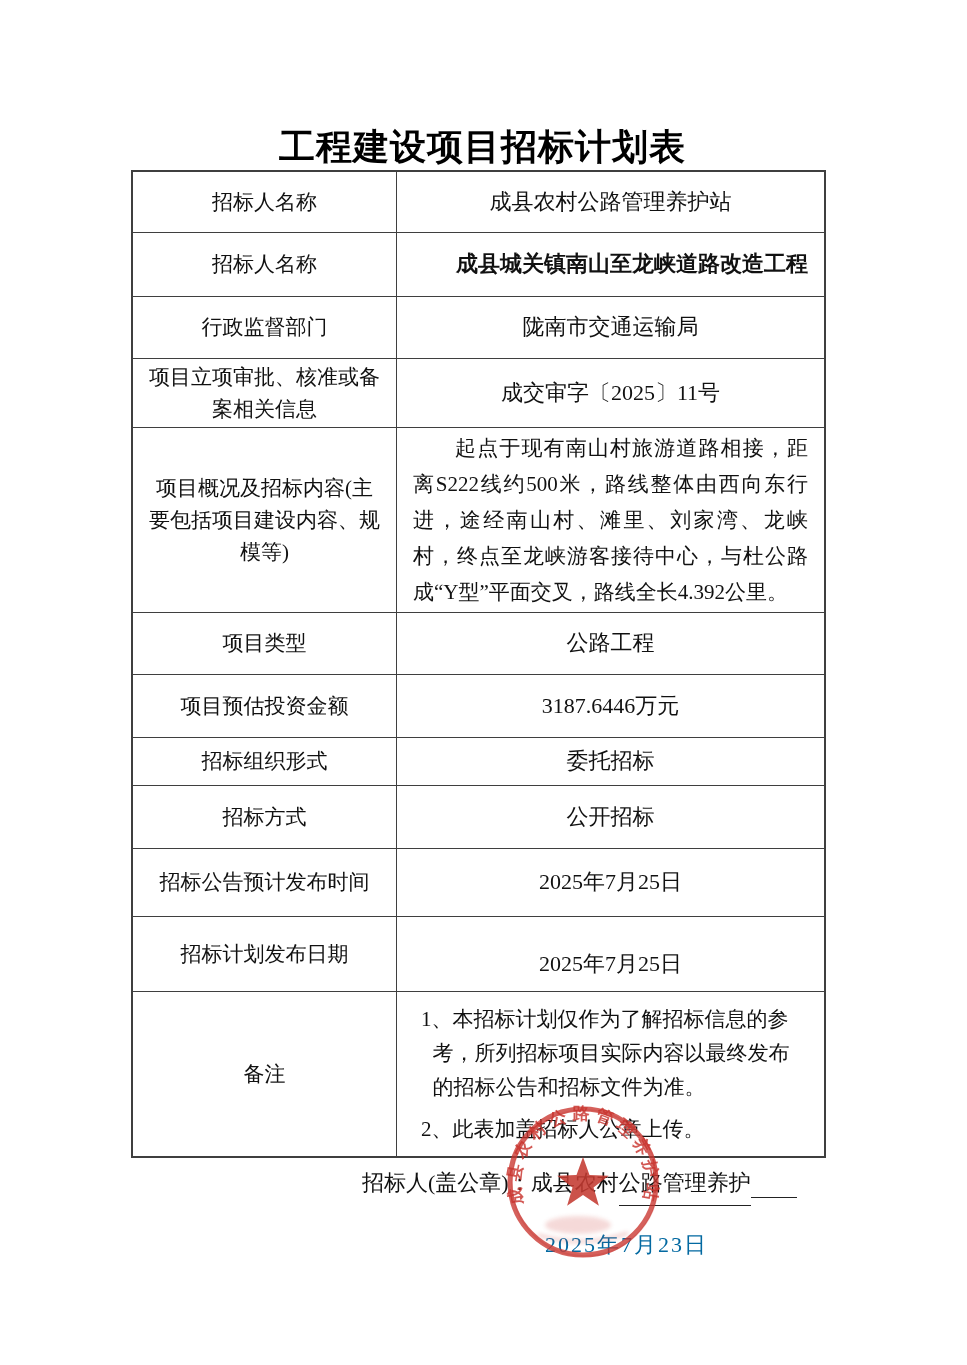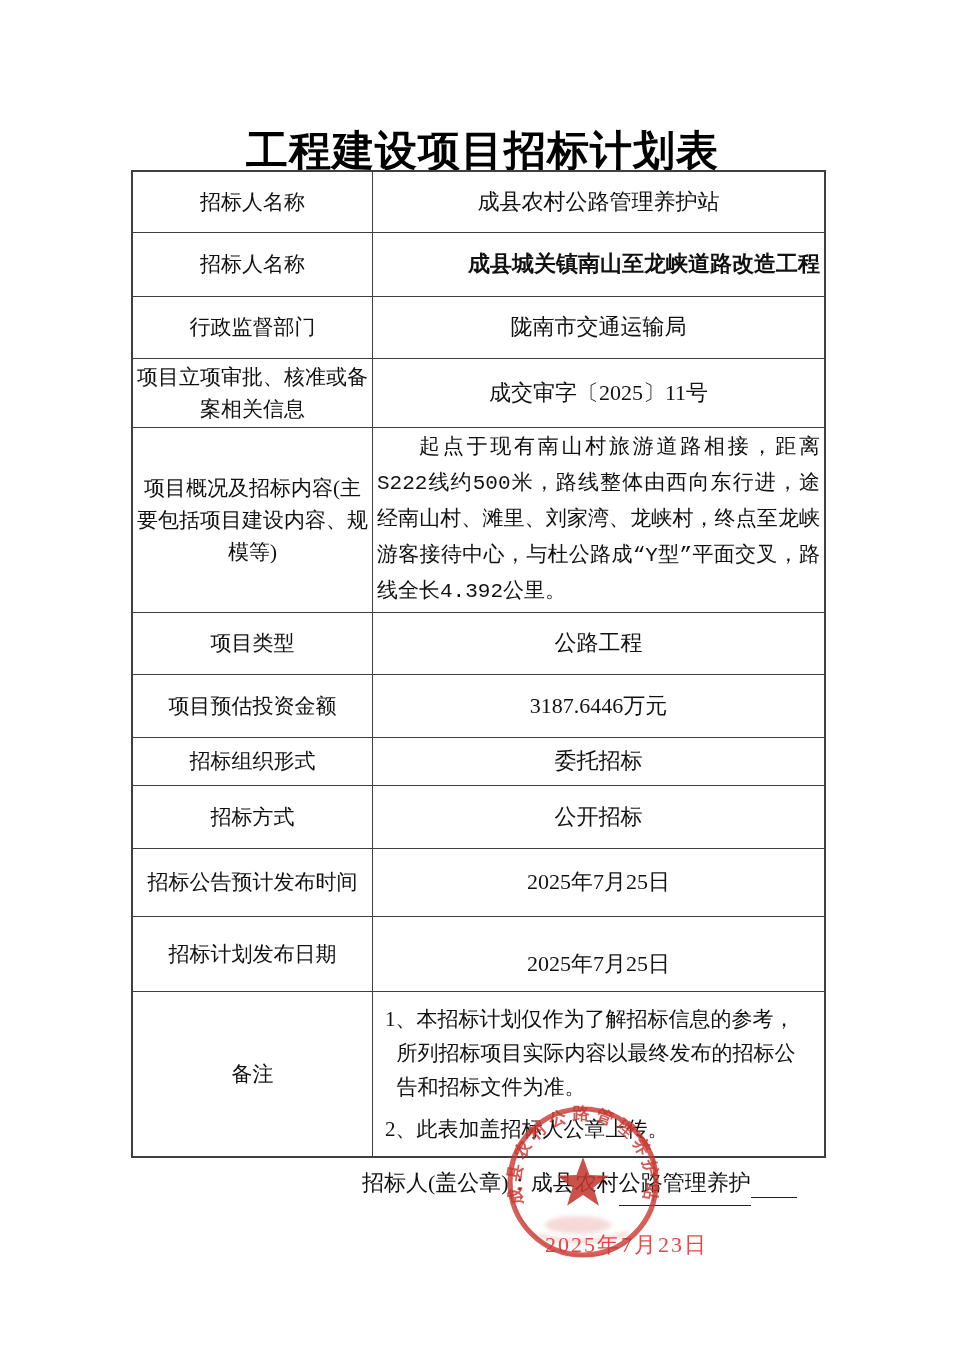--- a/index.html
+++ b/index.html
@@ -7,34 +7,34 @@
     position:relative;
     width:967px;height:1365px;
     background:#ffffff;
     font-family:"Liberation Serif","DejaVu Serif",serif;
     color:#111;
     overflow:hidden;
   }
   .doc-title{
     position:absolute;top:123px;left:0;width:965px;
     text-align:center;
-    font-size:42px;font-weight:bold;color:#000;
+    font-size:36px;font-weight:bold;color:#000;
     letter-spacing:1px;
   }
   table.plan{
     position:absolute;left:131px;top:170px;
     width:695px;
     border-collapse:collapse;
     table-layout:fixed;
   }
   table.plan{border:2.5px solid #3f3f3f;}
   table.plan td{
     border:1.6px solid #3f3f3f;
     vertical-align:middle;
-    padding:2px 4px;
+    padding:2px 16px;
   }
   td.lbl{
     width:231px;
     text-align:center;
     font-size:21px;
     line-height:32px;
   }
   td.val{
     text-align:center;
     font-size:22px;
@@ -43,21 +43,21 @@
   td.val-left{text-align:right;padding-left:22px;font-weight:bold;}
   td.val-low{vertical-align:middle;}
   td.val-low .low-inner{margin-top:20px;}
   td.val-para{
     text-align:justify;
     font-size:21px;
     line-height:36px;
     padding:4px 8px 4px 7px;
     vertical-align:middle;
   }
-  td.val-para p{margin:0;text-indent:2em;font-family:Liberation Mono, monospace;}
+  td.val-para p{margin:0;text-indent:2em;}
   td.val-notes{
     text-align:left;
     font-size:21px;
     line-height:34px;
     padding:8px 6px 8px 7px;
     vertical-align:middle;
   }
   td.val-notes p{margin:8px;padding-left:0.55em;text-indent:-0.55em;}
   
   tr.r0{height:61px;} tr.r1{height:64px;} tr.r2{height:62px;margin-left:16px;}
@@ -73,21 +73,21 @@
     border-bottom:1.6px solid #222;
     padding-bottom:10px;
   }
   .sig-tail{
     display:inline-block;width:46px;
     border-bottom:1.6px solid #222;
     height:22px;vertical-align:bottom;
   }
   .sig-date{
     position:absolute;left:545px;top:1230px;
-    font-size:22px;letter-spacing:2px;color:#ef4444;white-space:nowrap;
+    font-size:22px;letter-spacing:2px;color:#0369a1;white-space:nowrap;
   }
   .seal{
     position:absolute;left:478px;top:1077px;
     width:210px;height:210px;
     pointer-events:none;
   }
 </style>
 </head>
 <body>
 

